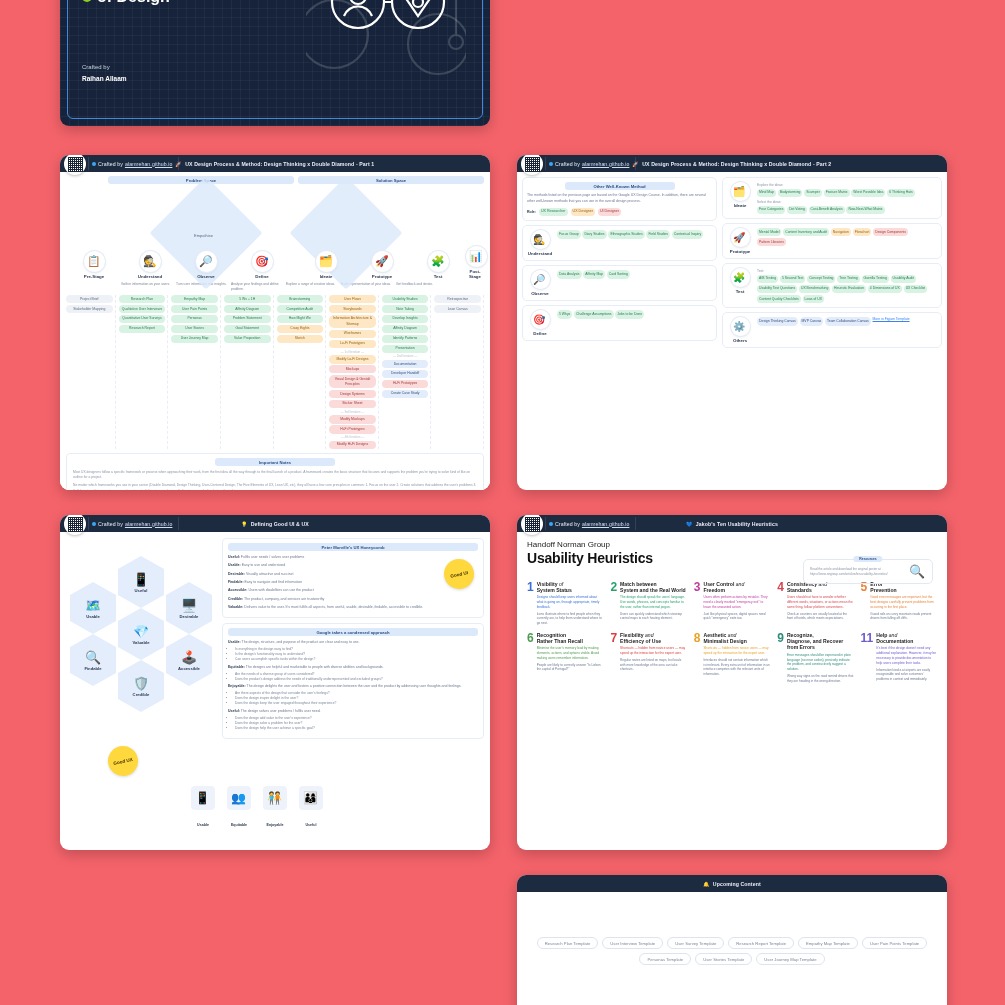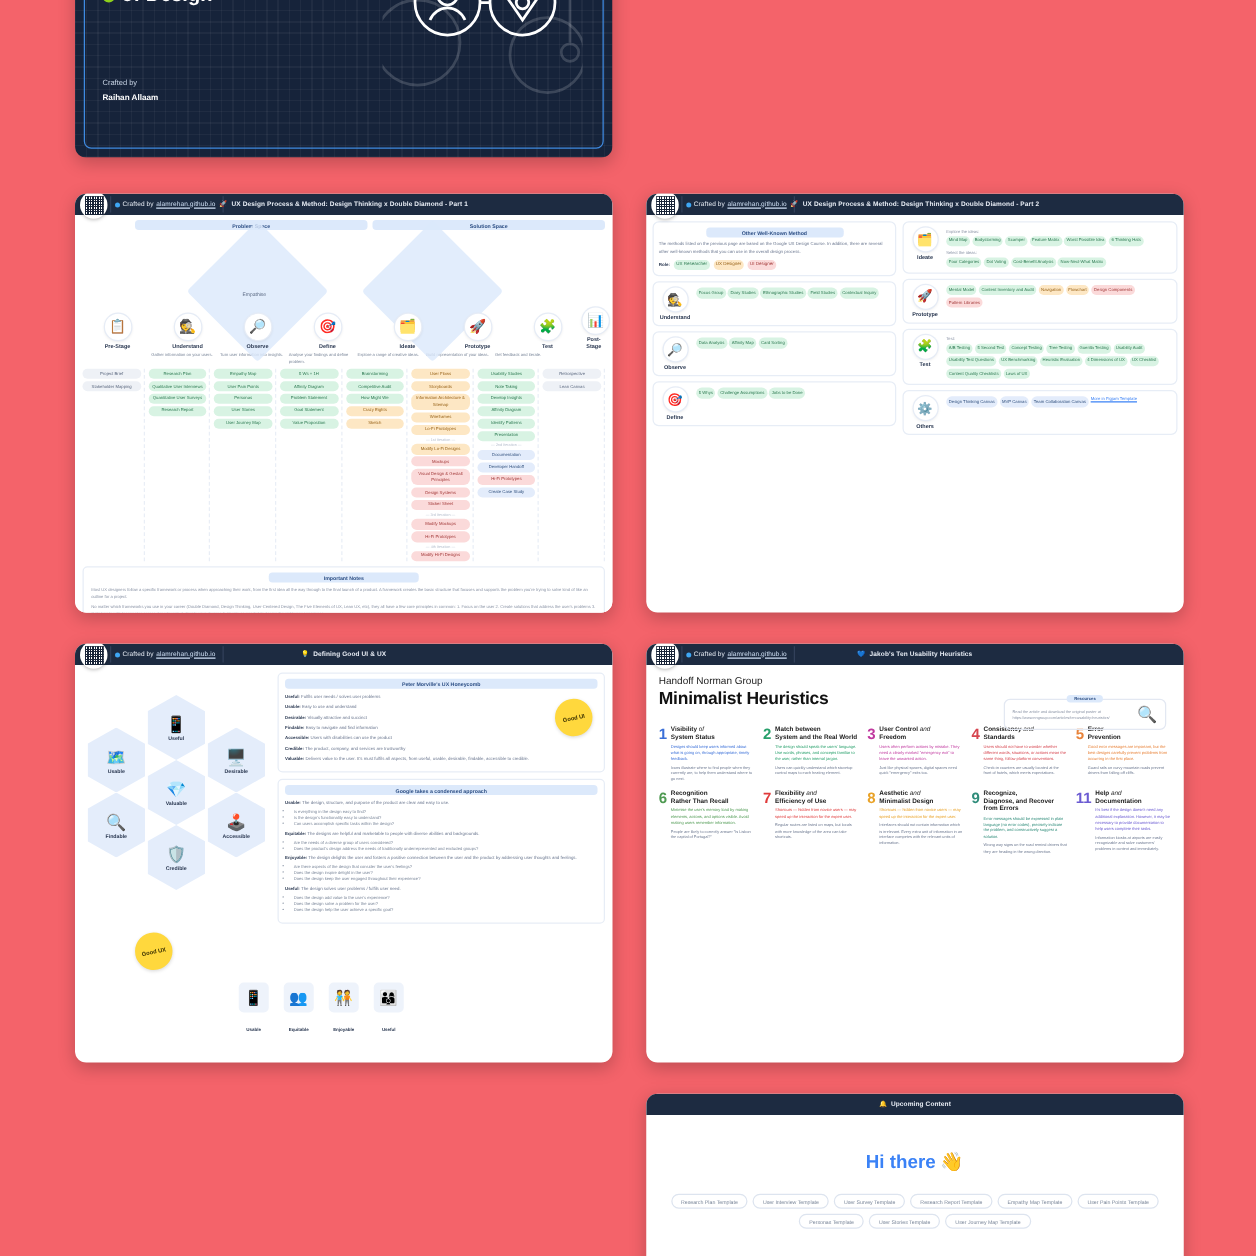--- a/index.html
+++ b/index.html
@@ -602,21 +602,21 @@
       <span>Crafted by</span>
       <a href="#">alamrehan.github.io</a>
     </div>
     <div class="title">
       <span>💙</span>
       <span>Jakob's Ten Usability Heuristics</span>
     </div>
   </div>
   <div class="hwrap">
     <div class="nn">Handoff Norman Group</div>
-    <div class="hh">Minimalist Heuristics</div>
+    <div class="hh">Usability Heuristics</div>
     <div class="resbox">
       <span class="resttl">Resources</span>
       <span class="rtxt">Read the article and download the original poster at https://www.nngroup.com/articles/ten-usability-heuristics/</span>
       <span style="font-size:13px">🔍</span>
     </div>
     <div class="hgrid" id="hgrid">
         <div class="hitem">
           <div class="hnum" style="color:#3a6fd8">1</div>
           <div>
             <div class="httl">Visibility <i>of</i><br>System Status</div>
@@ -701,24 +701,20 @@
 </div>
 
 <div class="card" id="up">
   <div class="hdr">
     <div class="title">
       <span>🔔</span>
       <span>Upcoming Content</span>
     </div>
   </div>
   <div class="upwrap">
-    <div class="hi">
-      <span>Hi there</span>
-      <span>👋</span>
-    </div>
     <div class="tchips" id="upchips">
         <span class="tchip">Research Plan Template</span>
         <span class="tchip">User Interview Template</span>
         <span class="tchip">User Survey Template</span>
         <span class="tchip">Research Report Template</span>
         <span class="tchip">Empathy Map Template</span>
         <span class="tchip">User Pain Points Template</span>
         <span class="tchip">Personas Template</span>
         <span class="tchip">User Stories Template</span>
         <span class="tchip">User Journey Map Template</span>

